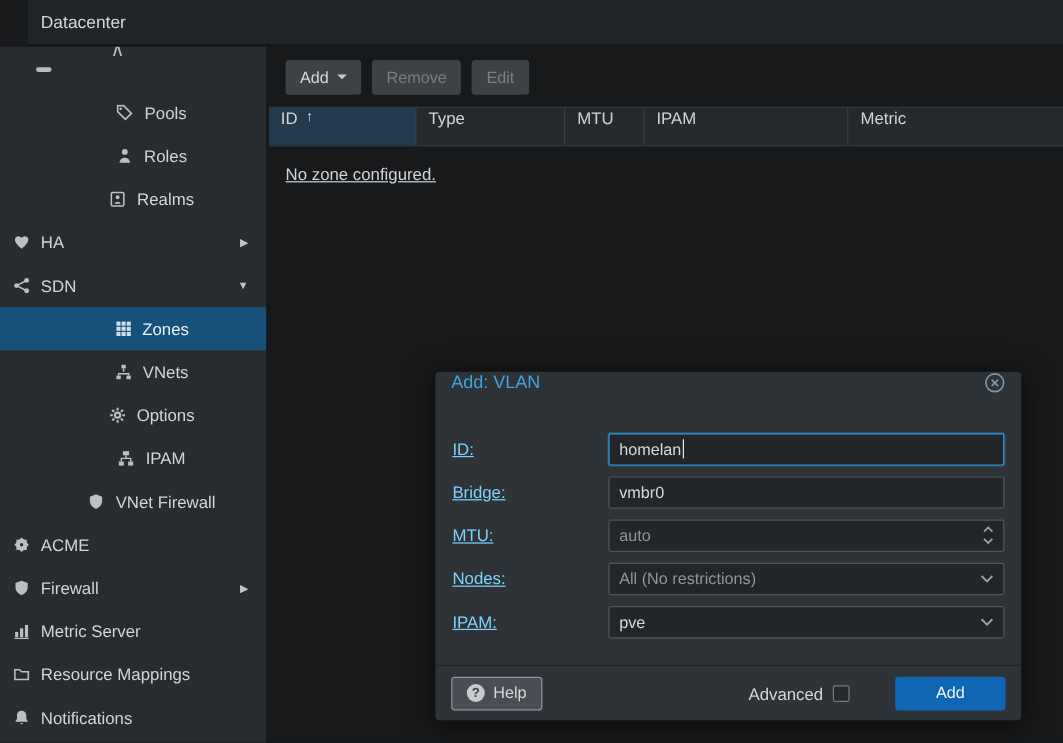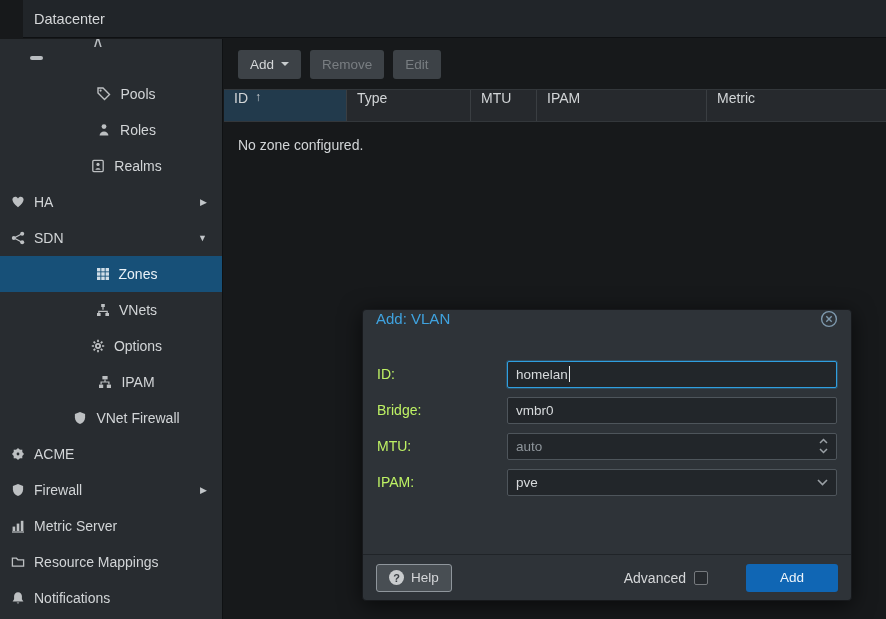--- a/index.html
+++ b/index.html
@@ -43,33 +43,33 @@
     font-family:"Liberation Sans", sans-serif;
   }
   .btn.disabled { color:#797e82; cursor:default; }
   .dd-caret { width:0; height:0; border-left:4px solid transparent; border-right:4px solid transparent; border-top:4px solid #c8ccce; }
   .thead { display:flex; height:33px; background:#26292d; border-top:1px solid #33373b; border-bottom:1px solid #33373b; }
   .th { display:flex; padding-left:10px; font-size:14px; color:#d2d5d7; border-right:1px solid #3a3e42; cursor:pointer; }
   .th.sorted { background:#223a4c; }
   .th .sort-arrow { margin-left:7px; font-size:12px; color:#cfd3d6; }
   .th.c-id { width:123px; } .th.c-type { width:124px; } .th.c-mtu { width:66px; }
   .th.c-ipam { width:170px; } .th.c-domain { flex:1; border-right:none; }
-  .empty-text { padding:15px 0 0 14px; font-size:14px; color:#d2d5d7; }
+  .empty-text { padding:15px 0 0 14px; font-size:14px; color:#d2d5d7;text-decoration:underline; }
   
   .modal {
     position:absolute; left:362px; top:309px; width:490px; height:292px;
     background:#2e3338; border:1px solid #17191c; border-radius:4px;
     box-shadow:0 4px 22px rgba(0,0,0,.62); z-index:5;
   }
   .modal-header { height:40px; display:flex; align-items:flex-start; padding:0 13px; }
   .modal-title { color:#3fa3e0; font-size:15px; }
   .close-btn { margin-left:auto; cursor:pointer; display:flex; }
   .modal-body { padding:6px 14px 0; }
   .field-row { display:flex; align-items:center; height:36px; }
-  .field-label { width:130px; font-size:14px; color:#bef264; }
+  .field-label { width:130px; font-size:14px; color:#7dd3fc;text-decoration:underline; }
   .control {
     flex:1; height:27px; background:#22262a; border:1px solid #4e555b;
     border-radius:2px; display:flex; align-items:center; padding:0 8px;
     font-size:13.5px; color:#d7dadc; position:relative; cursor:text;
   }
   .control.focused { border-color:#2f9fe0; box-shadow:0 0 0 1px rgba(47,159,224,.25); }
   .control .muted { color:#8e959b; }
   .text-caret { width:1px; height:16px; background:#e9ebec; margin-left:1px; }
   .chev { margin-left:auto; display:flex; }
   .spinner { margin-left:auto; display:flex; flex-direction:column; gap:4px; align-items:center; }
@@ -349,20 +349,31 @@
           <svg width="9" height="6" viewBox="0 0 9 6">
               <path d="M1 5 L4.5 1.5 L8 5" stroke="#9aa0a5" stroke-width="1.5" fill="none"></path>
             </svg>
           <svg width="9" height="6" viewBox="0 0 9 6">
               <path d="M1 1 L4.5 4.5 L8 1" stroke="#9aa0a5" stroke-width="1.5" fill="none"></path>
             </svg>
         </span>
       </div>
     </div>
 
+    <div class="field-row">
+      <span class="field-label">Nodes:</span>
+      <div class="control">
+        <span class="muted">All (No restrictions)</span>
+        <span class="chev">
+          <svg width="11" height="7" viewBox="0 0 11 7">
+              <path d="M1 1 L5.5 5.5 L10 1" stroke="#9aa0a5" stroke-width="1.6" fill="none"></path>
+            </svg>
+        </span>
+      </div>
+    </div>
 
     <div class="field-row">
       <span class="field-label">IPAM:</span>
       <div class="control">
         <span>pve</span>
         <span class="chev">
           <svg width="11" height="7" viewBox="0 0 11 7">
               <path d="M1 1 L5.5 5.5 L10 1" stroke="#9aa0a5" stroke-width="1.6" fill="none"></path>
             </svg>
         </span>

